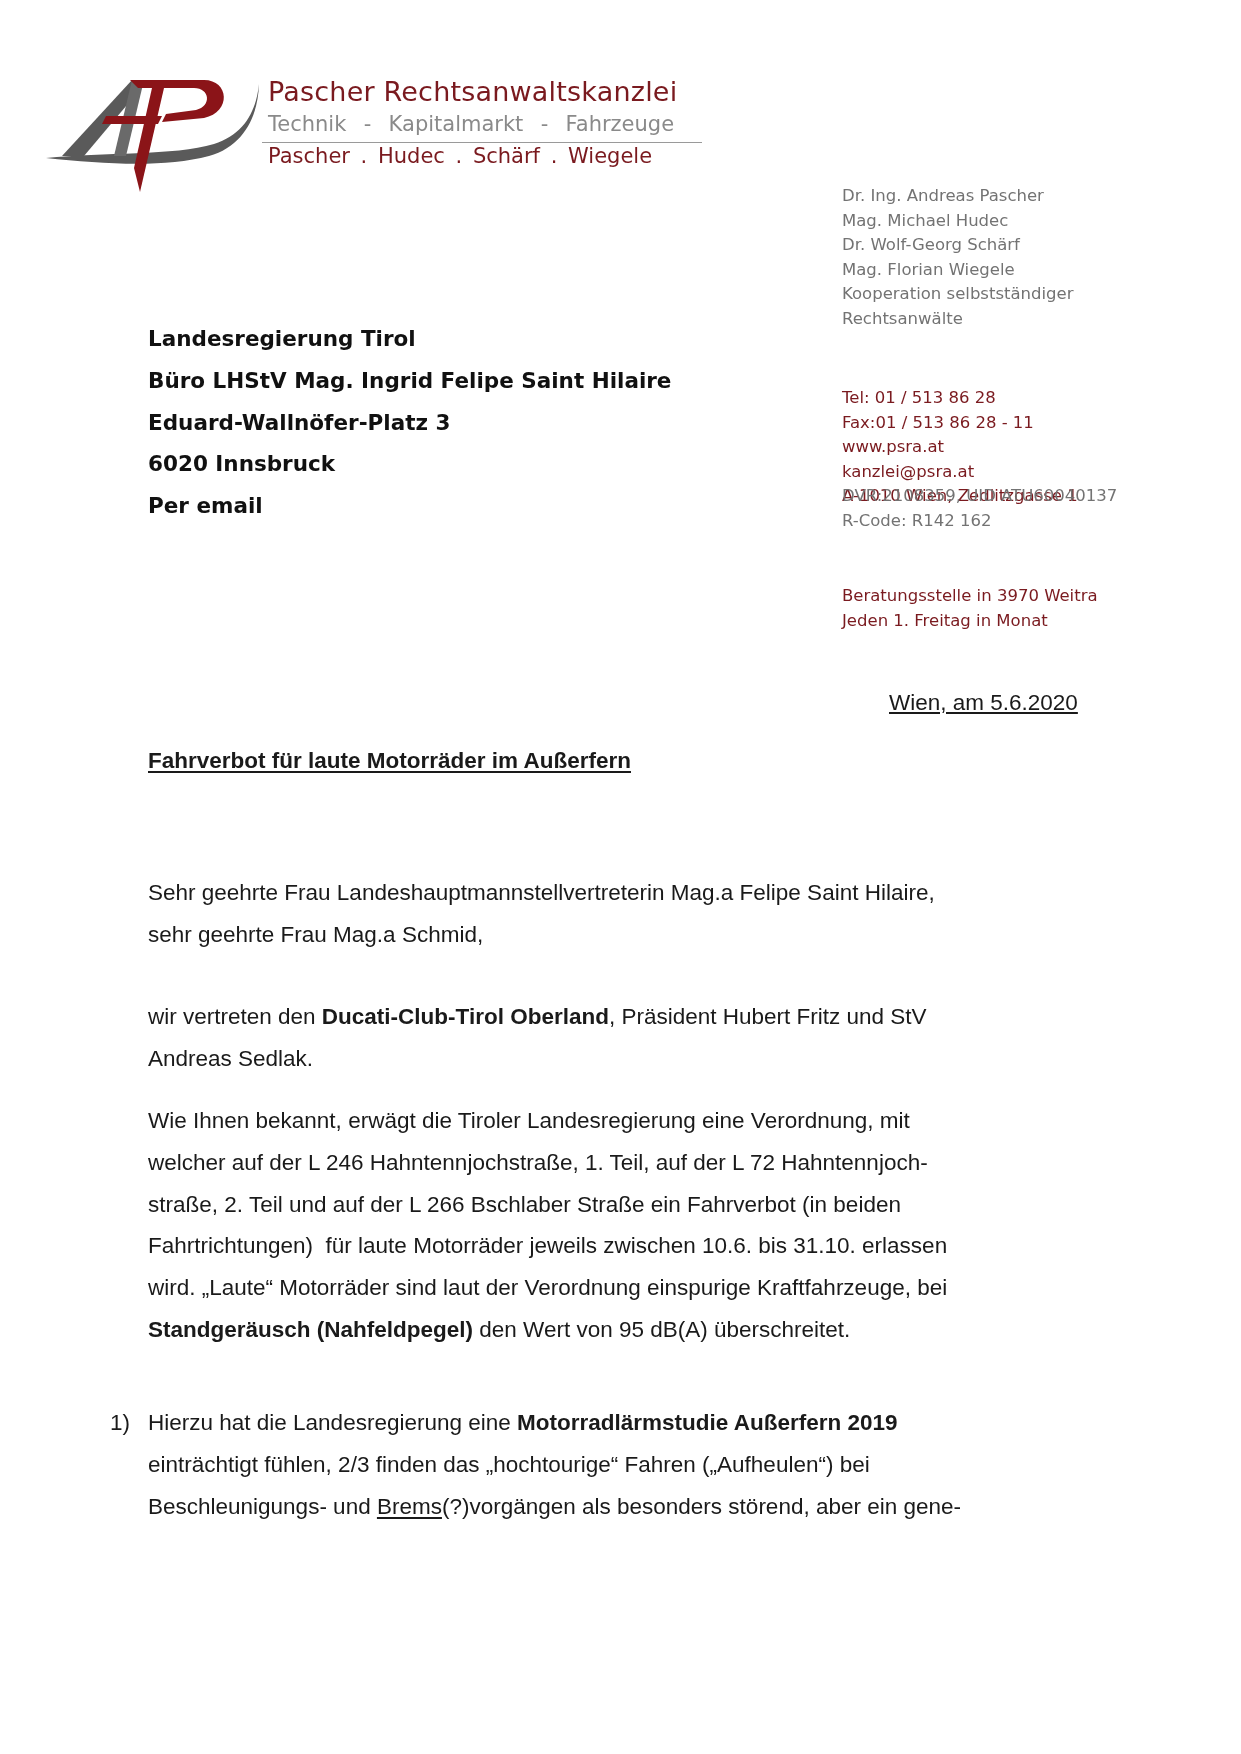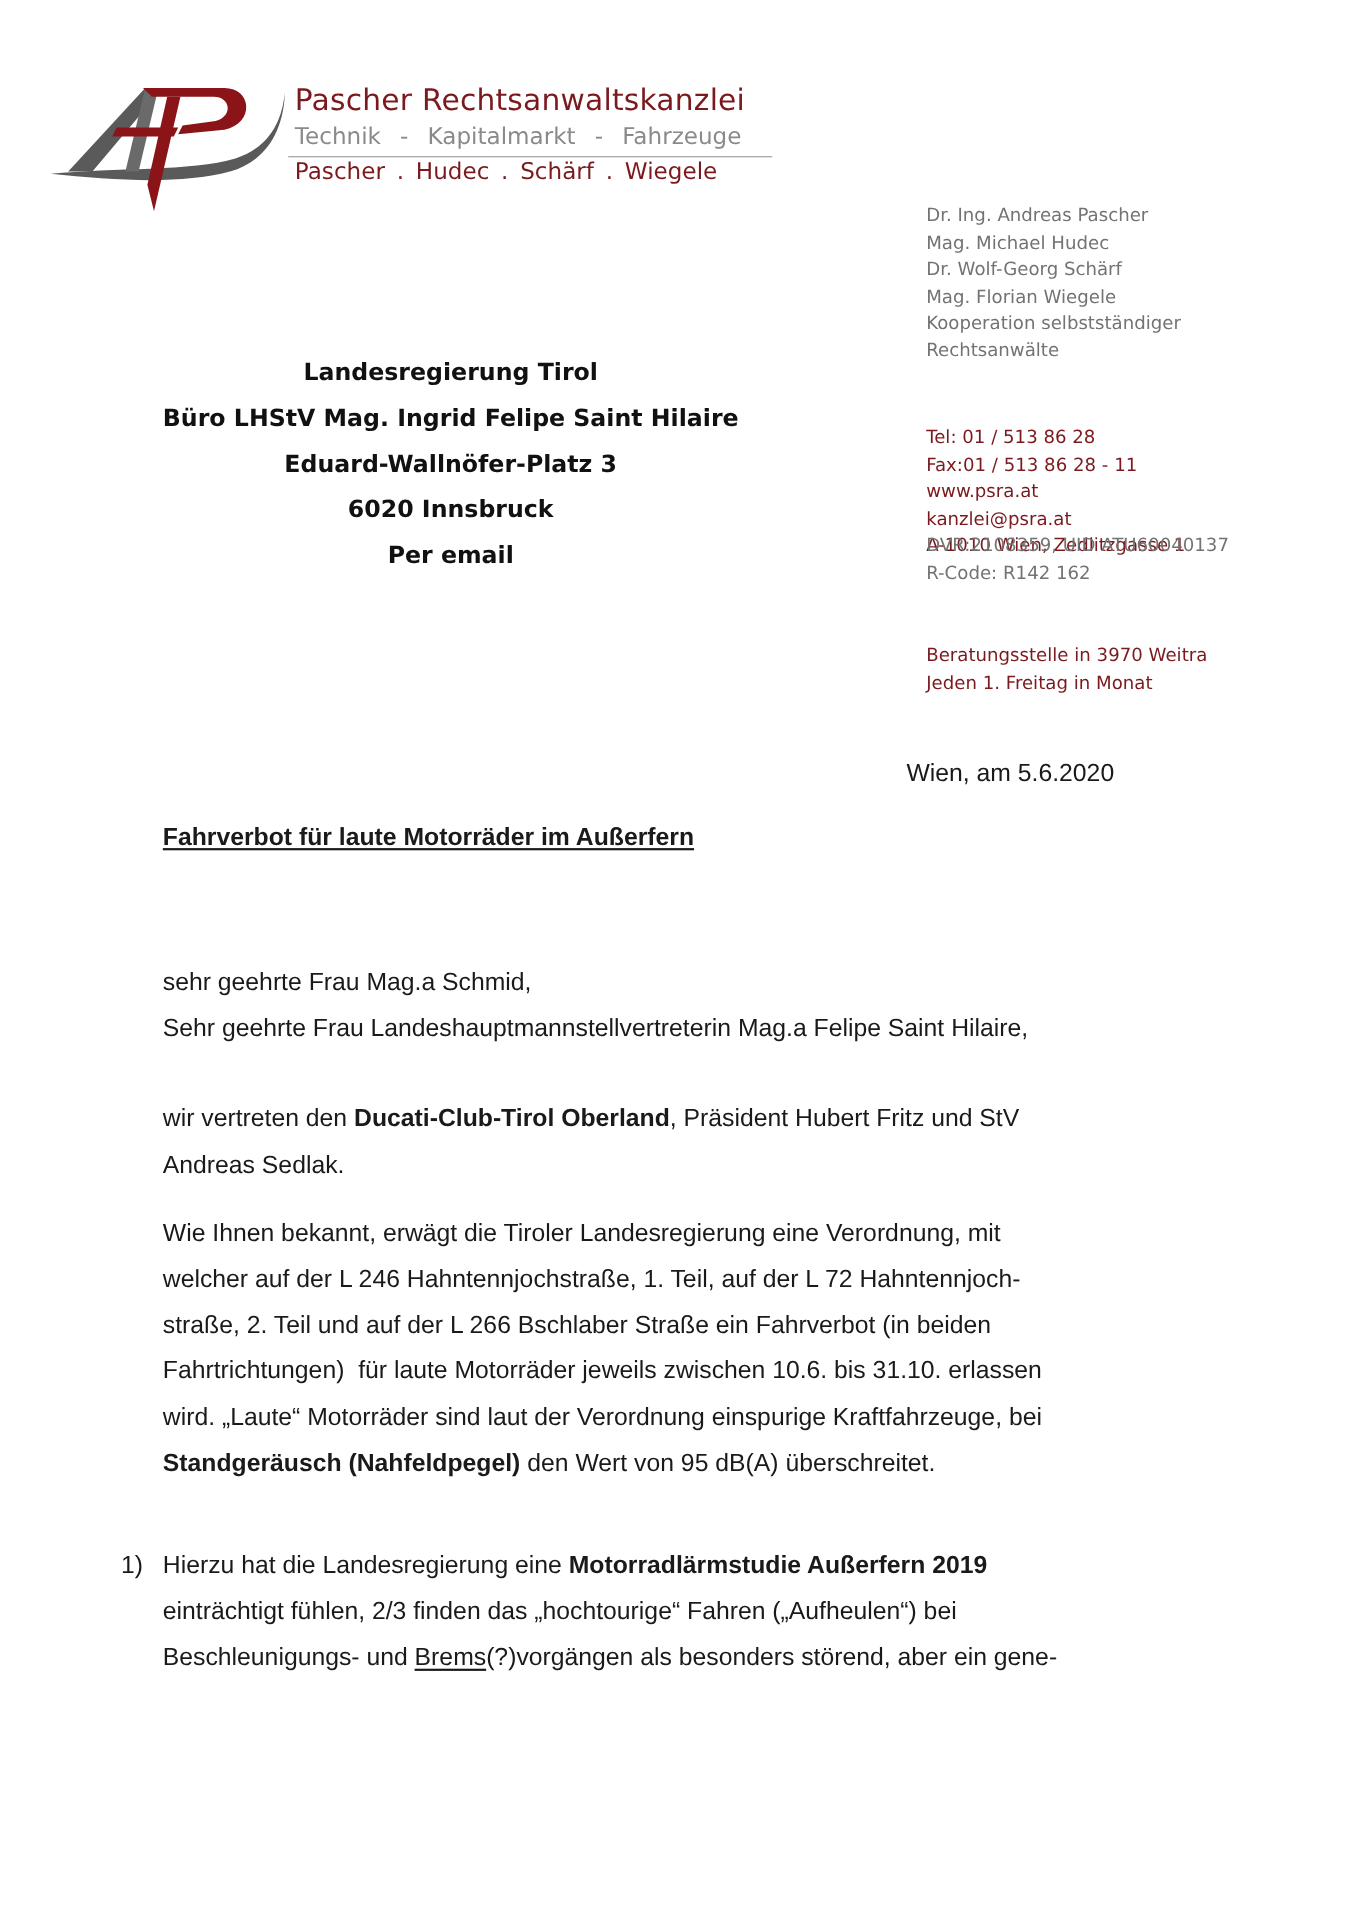--- a/index.html
+++ b/index.html
@@ -13,27 +13,27 @@
     .logo-rule { left: 262px; top: 142px; width: 440px; height: 1px; background: #9a9a9a; }
     .logo-partners { left: 268px; top: 144px; font-size: 21px; color: #7a1a1f; white-space: nowrap; word-spacing: 4px; }
     
     .side { left: 842px; font-size: 16.5px; line-height: 24.5px; white-space: nowrap; }
     .side .line { display: block; }
     .side-dark { color: #737373; }
     .side-red { color: #7a1a1f; margin-top: 40px; }
     
     .recipient { left: 148px; top: 318px; font-family: "DejaVu Sans", sans-serif; font-weight: bold;
                  font-size: 21.5px; line-height: 41.8px; color: #111; white-space: nowrap; }
-    .recipient .line { display: block; text-align: center; }
+    .recipient .line { display: block; }
     
     .body-text { font-family: "Liberation Sans", sans-serif; font-size: 22.5px; color: #1a1a1a;
                  transform-origin: 0 0; white-space: nowrap; }
     .body-block { left: 148px; width: 1000px; line-height: 41.8px; }
     .body-block .line { display: block; white-space: nowrap; }
-    .date { left: 824px; top: 690px; }
+    .date { left: 889px; top: 690px; text-decoration: underline; }
     .subject { left: 148px; top: 748px; font-weight: bold; text-decoration: underline; text-underline-offset: 3px; }
     b { font-weight: bold; }
     .u { text-decoration: underline; text-underline-offset: 3px; }
     .list-num { left: 110px; }
   </style>
 </head>
 <body>
 
 <div class="abs logo-mark">
   <svg width="220" height="130" viewBox="0 0 220 130">
@@ -88,22 +88,22 @@
   <span class="line">Eduard-Wallnöfer-Platz 3</span>
   <span class="line">6020 Innsbruck</span>
   <span class="line">Per email</span>
 </div>
 
 <div class="abs body-text date">Wien, am 5.6.2020</div>
 
 <div class="abs body-text subject">Fahrverbot für laute Motorräder im Außerfern</div>
 
 <div class="abs body-text body-block" style="top:872px;">
+  <span class="line">Sehr geehrte Frau Landeshauptmannstellvertreterin Mag.a Felipe Saint Hilaire,</span>
   <span class="line">sehr geehrte Frau Mag.a Schmid,</span>
-  <span class="line">Sehr geehrte Frau Landeshauptmannstellvertreterin Mag.a Felipe Saint Hilaire,</span>
 </div>
 
 <div class="abs body-text body-block" style="top:996px;">
   <span class="line"><span>wir vertreten den </span><b>Ducati-Club-Tirol Oberland</b><span>, Präsident Hubert Fritz und StV</span></span>
   <span class="line">Andreas Sedlak.</span>
 </div>
 
 <div class="abs body-text body-block" style="top:1100px;">
   <span class="line" style="white-space:pre;">Wie Ihnen bekannt, erwägt die Tiroler Landesregierung eine Verordnung, mit</span>
   <span class="line" style="white-space:pre;">welcher auf der L 246 Hahntennjochstraße, 1. Teil, auf der L 72 Hahntennjoch-</span>

